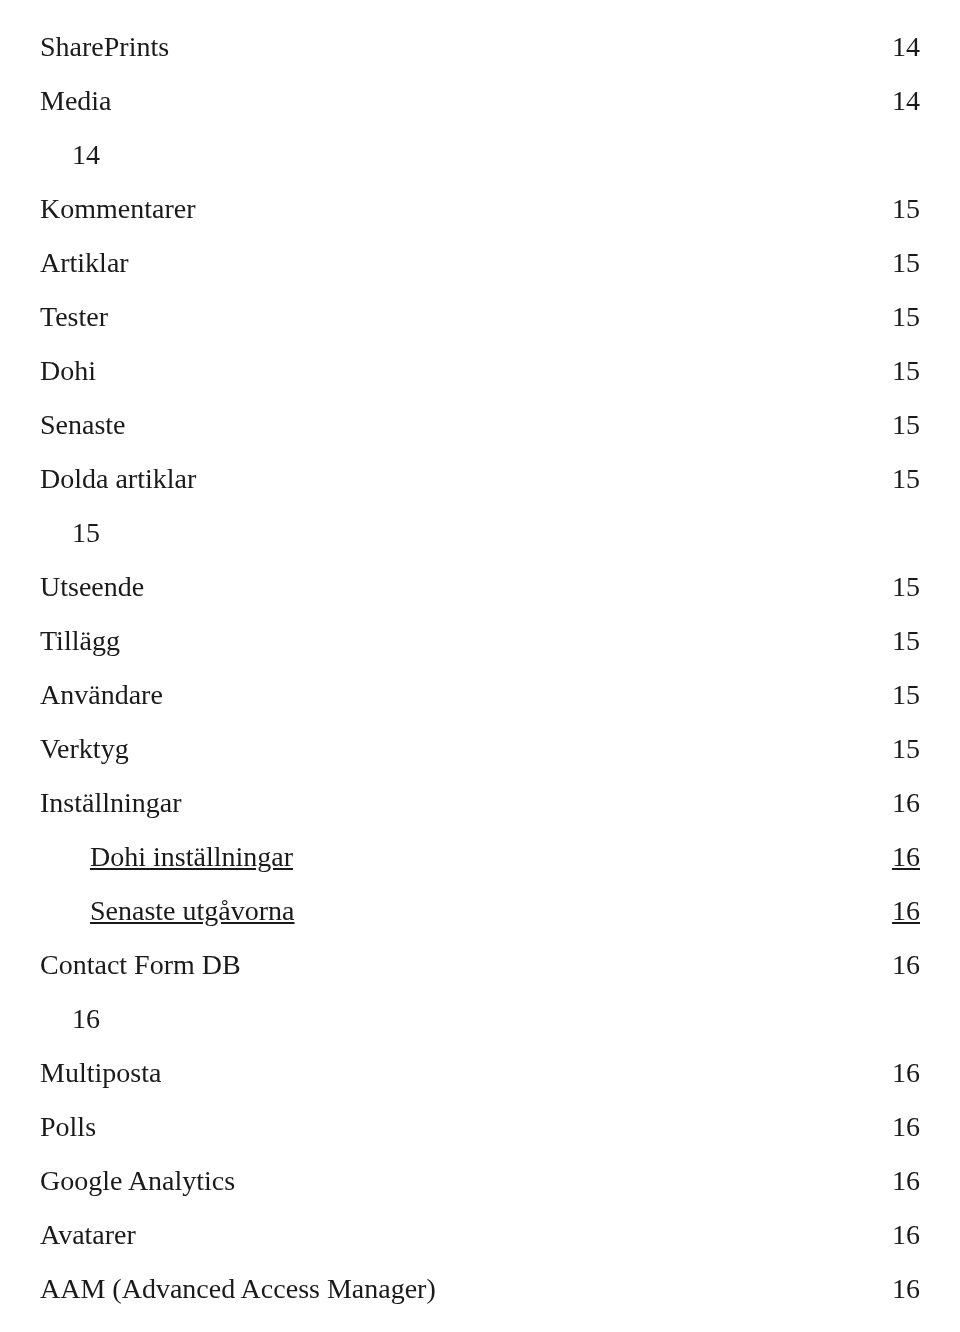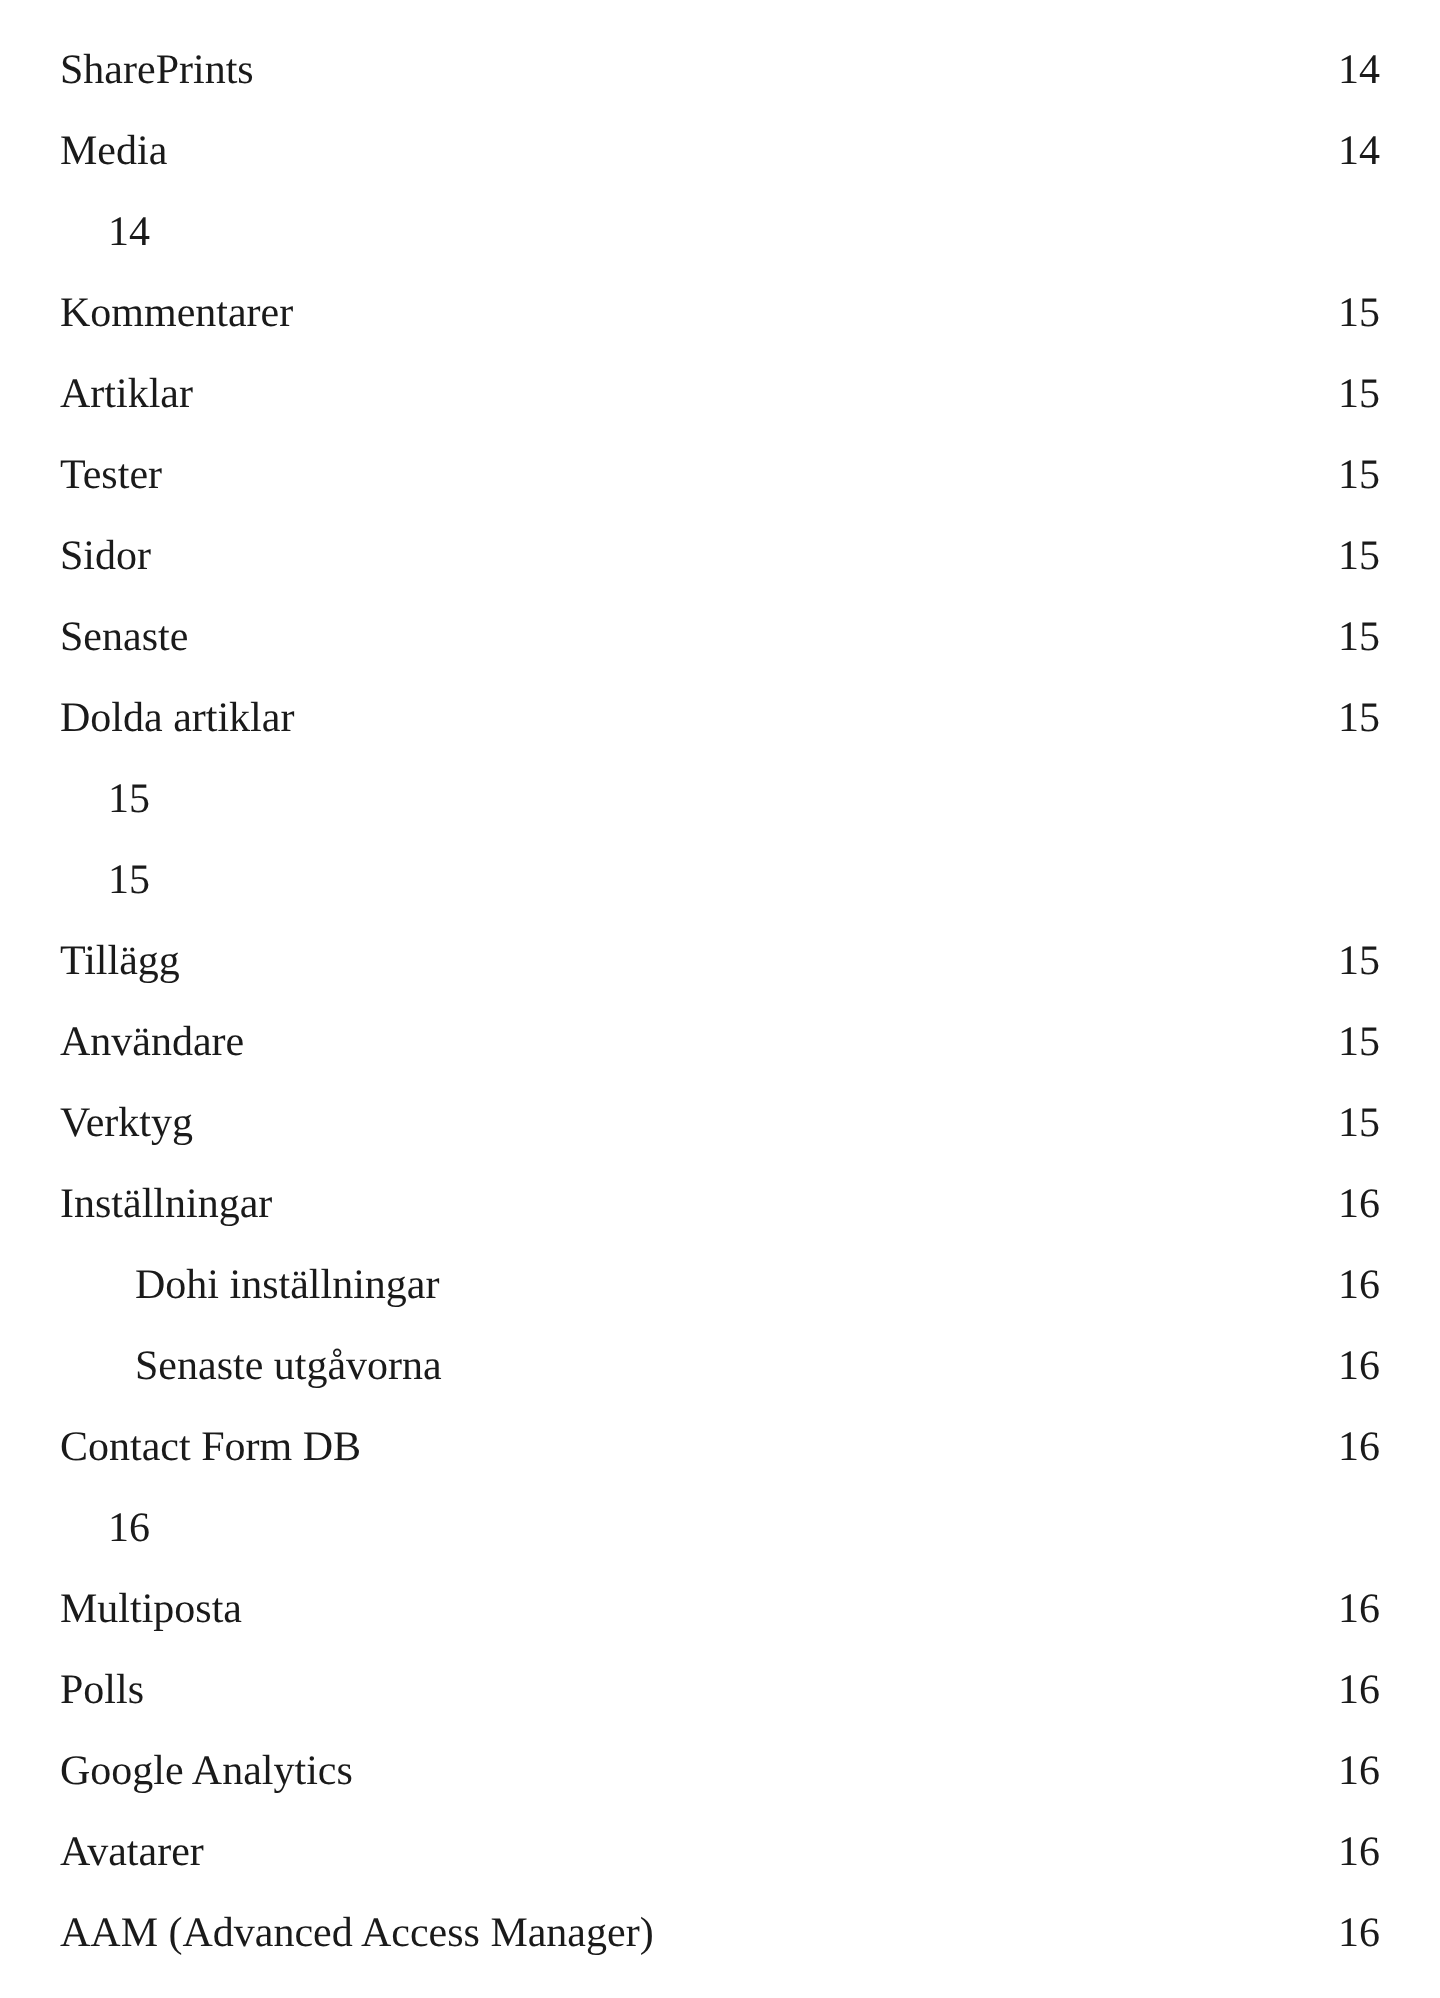--- a/index.html
+++ b/index.html
@@ -24,20 +24,21 @@
 
     .toc-item {
       display: flex;
       align-items: baseline;
       padding: 6px 0;
       line-height: 1.5;
     }
 
     .toc-item.indented {
       padding-left: 50px;
+      text-decoration: underline;
     }
 
     .toc-label {
       flex: 1;
       white-space: nowrap;
     }
 
     .toc-number {
       min-width: 60px;
       text-align: right;
@@ -64,35 +65,36 @@
     </li>
     <li class="toc-item">
       <span class="toc-label">Artiklar</span>
       <span class="toc-number">15</span>
     </li>
     <li class="toc-item">
       <span class="toc-label">Tester</span>
       <span class="toc-number">15</span>
     </li>
     <li class="toc-item">
-      <span class="toc-label">Sidor</span>
+      <span class="toc-label">Dohi</span>
       <span class="toc-number">15</span>
     </li>
     <li class="toc-item">
       <span class="toc-label">Senaste</span>
       <span class="toc-number">15</span>
     </li>
     <li class="toc-item">
       <span class="toc-label">Dolda artiklar</span>
       <span class="toc-number">15</span>
     </li>
     <li class="toc-item">
       <span class="toc-number">15</span>
     </li>
     <li class="toc-item">
+      <span class="toc-label">Utseende</span>
       <span class="toc-number">15</span>
     </li>
     <li class="toc-item">
       <span class="toc-label">Tillägg</span>
       <span class="toc-number">15</span>
     </li>
     <li class="toc-item">
       <span class="toc-label">Användare</span>
       <span class="toc-number">15</span>
     </li>

